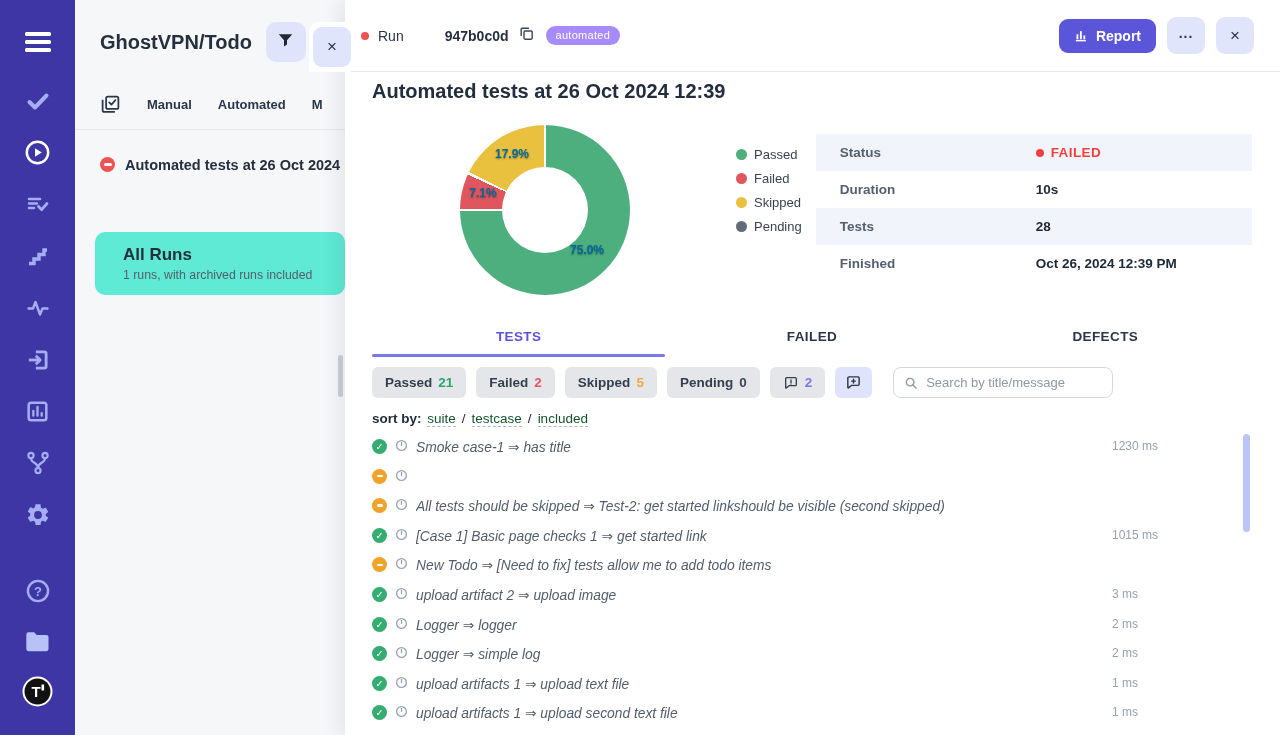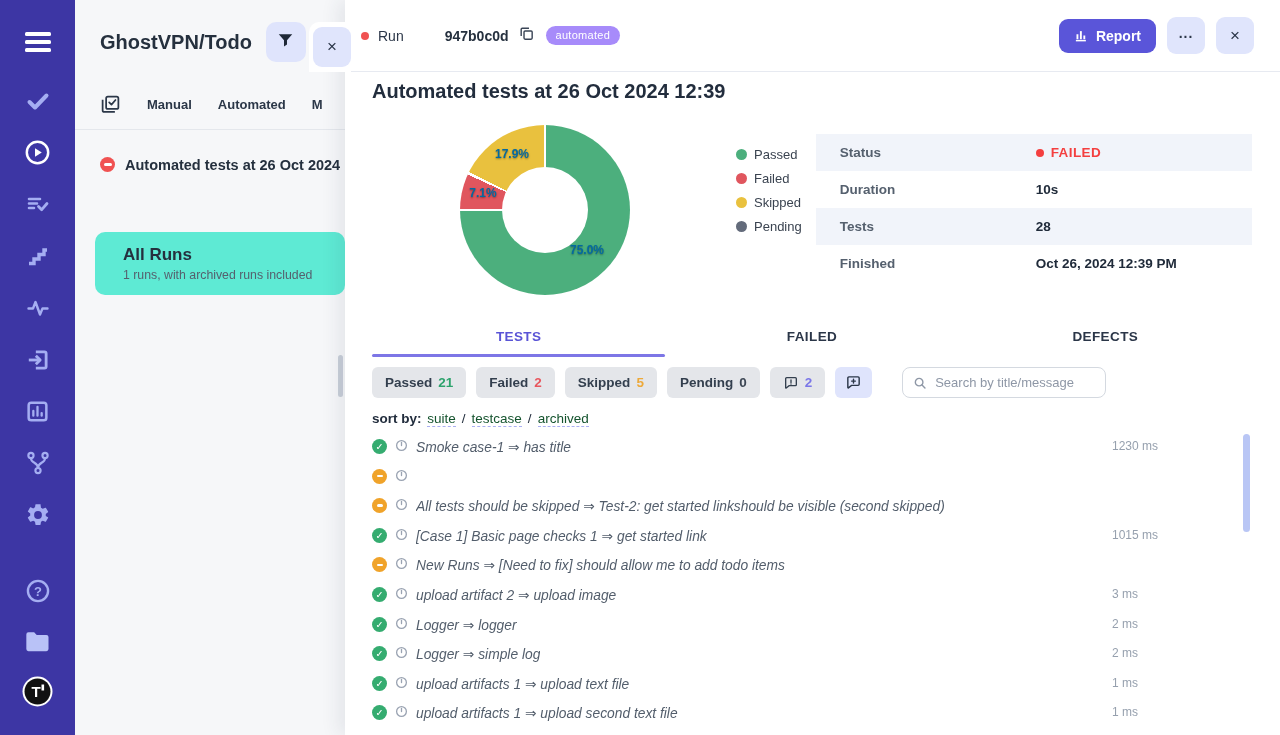--- a/index.html
+++ b/index.html
@@ -79,21 +79,21 @@
     padding-bottom:13px; position:relative; cursor:pointer; }
   .tab.active { color:#5a54d6; }
   .tab.active::after { content:""; position:absolute; left:0; right:0; bottom:0; height:3px; background:#7d76e6; border-radius:3px; }
 
   
   .chips-row { margin-top:10px; display:flex; align-items:center; gap:10px; }
   .chip { height:31px; padding:0 13px; background:#e4e6ea; border-radius:6px; display:flex; align-items:center; gap:6px;
     font-size:13.5px; font-weight:700; color:#333f4e; cursor:pointer; }
   .chip.lav { background:#dfe4fc; padding:0 10px; }
   .chip .cnum { color:#7a76e8; }
-  .search-box { margin-left:20px; width:204px; height:31px; border:1px solid #d4d9e0; border-radius:8px; background:#fff;
+  .search-box { margin-left:11px; width:220px; height:31px; border:1px solid #d4d9e0; border-radius:8px; background:#fff;
     display:flex; align-items:center; gap:8px; padding:0 10px; }
   .search-box input { border:none; outline:none; width:100%; font-size:13px; color:#333f4e; font-family:inherit; background:transparent; }
   .search-box input::placeholder { color:#8e97a6; }
 
   
   .sortbar { margin-top:13px; font-size:13.5px; color:#222d3d; font-weight:700; }
   .sortbar a { color:#14532d; font-weight:400; text-decoration:none; border-bottom:1px dashed #aab0f2; margin:18px 2px; cursor:pointer; }
   .sortbar .sl { color:#222d3d; margin:0 4px; font-weight:400; }
 
   
@@ -369,21 +369,21 @@
               <circle cx="10.5" cy="10.5" r="6.5" fill="none" stroke="#8e97a6" stroke-width="2.4"></circle>
               <path d="M15.5 15.5l5 5" stroke="#8e97a6" stroke-width="2.4" stroke-linecap="round"></path>
             </svg>
         </span>
         <input type="text" placeholder="Search by title/message" style="">
       </div>
     </div>
 
     <div class="sortbar">
       <span>sort by:</span>
-      <a>suite</a><span class="sl">/</span><a>testcase</a><span class="sl">/</span><a>archived</a>
+      <a>suite</a><span class="sl">/</span><a>testcase</a><span class="sl">/</span><a>included</a>
     </div>
 
     <div class="test-list">
       <div class="test-row">
           <span class="st-ic passed"></span>
           <span class="clk">
             <svg width="13" height="13" viewBox="0 0 24 24">
               <circle cx="12" cy="12" r="9" fill="none" stroke="#9aa3b2" stroke-width="2.4"></circle>
               <path d="M12 6.5V12" stroke="#9aa3b2" stroke-width="2.4" stroke-linecap="round"></path>
             </svg>
@@ -424,21 +424,21 @@
           <span class="t-dur">1015 ms</span>
         </div>
         <div class="test-row">
           <span class="st-ic skipped"></span>
           <span class="clk">
             <svg width="13" height="13" viewBox="0 0 24 24">
               <circle cx="12" cy="12" r="9" fill="none" stroke="#9aa3b2" stroke-width="2.4"></circle>
               <path d="M12 6.5V12" stroke="#9aa3b2" stroke-width="2.4" stroke-linecap="round"></path>
             </svg>
           </span>
-          <span class="t-title">New Runs ⇒ [Need to fix] should allow me to add todo items</span>
+          <span class="t-title">New Todo ⇒ [Need to fix] tests allow me to add todo items</span>
           <span class="t-dur"></span>
         </div>
         <div class="test-row">
           <span class="st-ic passed"></span>
           <span class="clk">
             <svg width="13" height="13" viewBox="0 0 24 24">
               <circle cx="12" cy="12" r="9" fill="none" stroke="#9aa3b2" stroke-width="2.4"></circle>
               <path d="M12 6.5V12" stroke="#9aa3b2" stroke-width="2.4" stroke-linecap="round"></path>
             </svg>
           </span>

